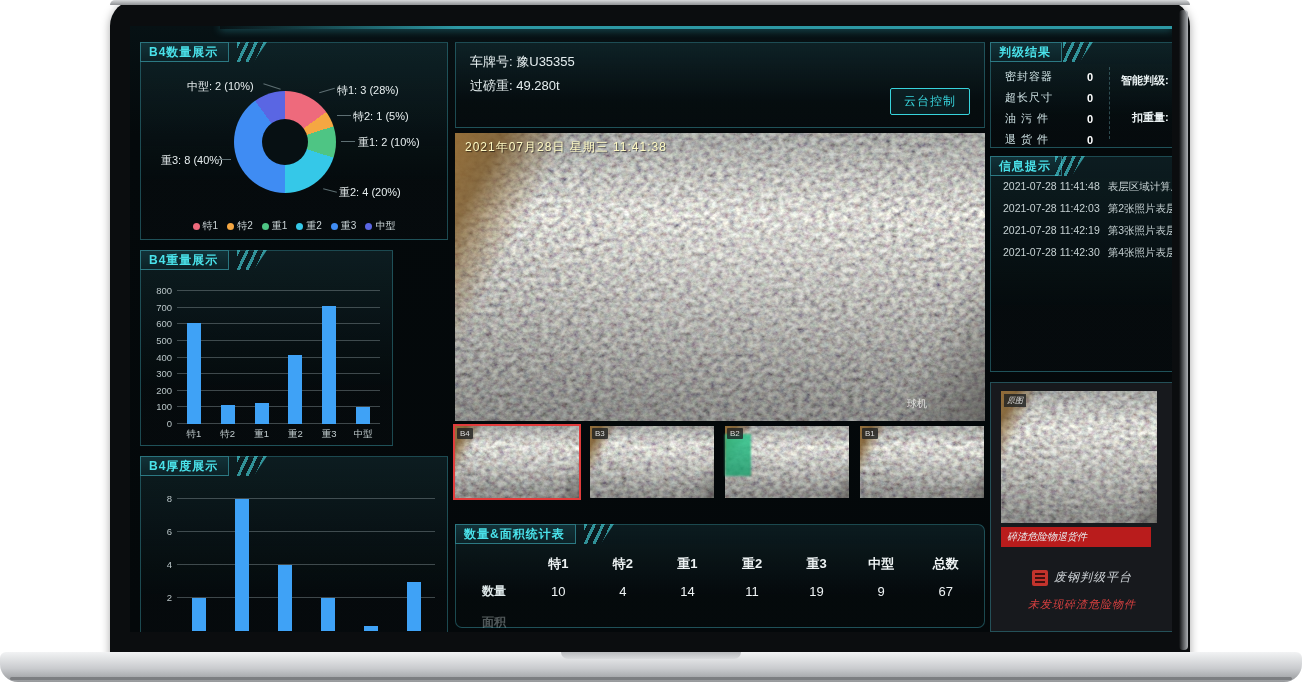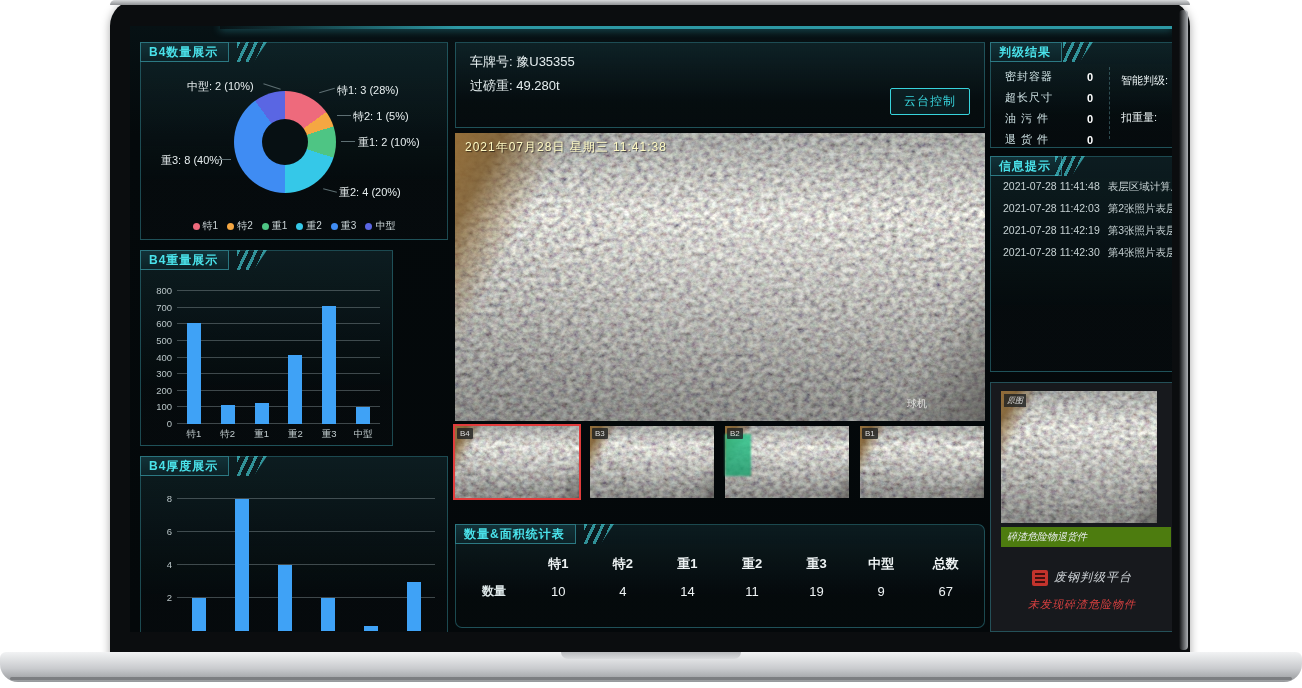--- a/index.html
+++ b/index.html
@@ -92,31 +92,31 @@
   .t-label { text-align:center; font-size:12px; color:#dfe9ea; font-weight:bold; }
   .t-row2 { opacity:.35; margin-top:14px; }
 
   
   .g-list { position:absolute; left:14px; top:26px; }
   .g-row { display:flex; align-items:center; margin-bottom:6px; }
   .g-label { width:62px; font-size:11px; color:#cfe2e4; letter-spacing:1px; white-space:nowrap; }
   .g-val { width:26px; text-align:right; font-size:11px; color:#fff; font-weight:bold; }
   .g-divider { position:absolute; left:118px; top:24px; height:72px; border-left:1px dashed rgba(95,150,160,.45); }
   .g-extra { position:absolute; left:130px; top:30px; }
-  .g-extra div { font-size:11px; font-weight:normal; color:#e8f0f1; margin-bottom:22px; white-space:nowrap; }
+  .g-extra div { font-size:11px; font-weight:bold; color:#e8f0f1; margin-bottom:22px; white-space:nowrap;text-align:right; }
 
   
   .log-list { position:absolute; left:12px; right:0; top:18px; }
   .log-entry { display:flex; gap:8px; font-size:10.5px; color:#c6d1d3; line-height:22px; white-space:nowrap; overflow:hidden; }
 
   
   .p-detect { background:#17191d;font-style:italic; }
   .d-imglabel { position:absolute; left:3px; top:3px; z-index:2; font-size:8px; color:#ddd;
     background:rgba(30,32,34,.8); padding:1px 3px; }
-  .d-caption { position:absolute; left:10px; top:144px; width:170px; background:#4d7c0f; color:#e8ecee;
+  .d-caption { position:absolute; left:10px; top:144px; width:150px; background:#b91c1c; color:#e8ecee;
     font-size:10px; padding:3px 6px; white-space:nowrap; overflow:hidden; }
   .d-brand { position:absolute; left:0; top:186px; width:182px; display:flex; align-items:center;
     justify-content:center; gap:6px; }
   .brand-badge { width:16px; height:16px; background:#c2332c; border-radius:2px; position:relative; }
   .brand-badge::after { content:""; position:absolute; inset:3px; background:
     repeating-linear-gradient(0deg, rgba(40,10,10,.85) 0 2px, transparent 2px 4px); }
   .brand-name { font-size:12px; color:#cfd4d8; letter-spacing:1px; }
   .d-alert { position:absolute; left:0; top:214px; width:182px; text-align:center; font-size:11px;
     color:#d84040; letter-spacing:1px; }
 </style>
@@ -381,20 +381,30 @@
             <div class="t-row ">
               <span class="t-label">数量</span>
               <span class="t-cell">10</span>
               <span class="t-cell">4</span>
               <span class="t-cell">14</span>
               <span class="t-cell">11</span>
               <span class="t-cell">19</span>
               <span class="t-cell">9</span>
               <span class="t-cell">67</span>
             </div>
+            <div class="t-row t-row2">
+              <span class="t-label">面积</span>
+              <span class="t-cell"></span>
+              <span class="t-cell"></span>
+              <span class="t-cell"></span>
+              <span class="t-cell"></span>
+              <span class="t-cell"></span>
+              <span class="t-cell"></span>
+              <span class="t-cell"></span>
+            </div>
           </div>
       </div>
 
       <div class="panel" style="left:860px;top:16px;width:200px;height:106px;">
         <span class="panel-title">判级结果</span>
         <span class="title-fin" style="left:72px;"></span>
         <div class="g-list" id="grading-list">
             <div class="g-row">
               <span class="g-label">密封容器</span>
               <span class="g-val">0</span>

